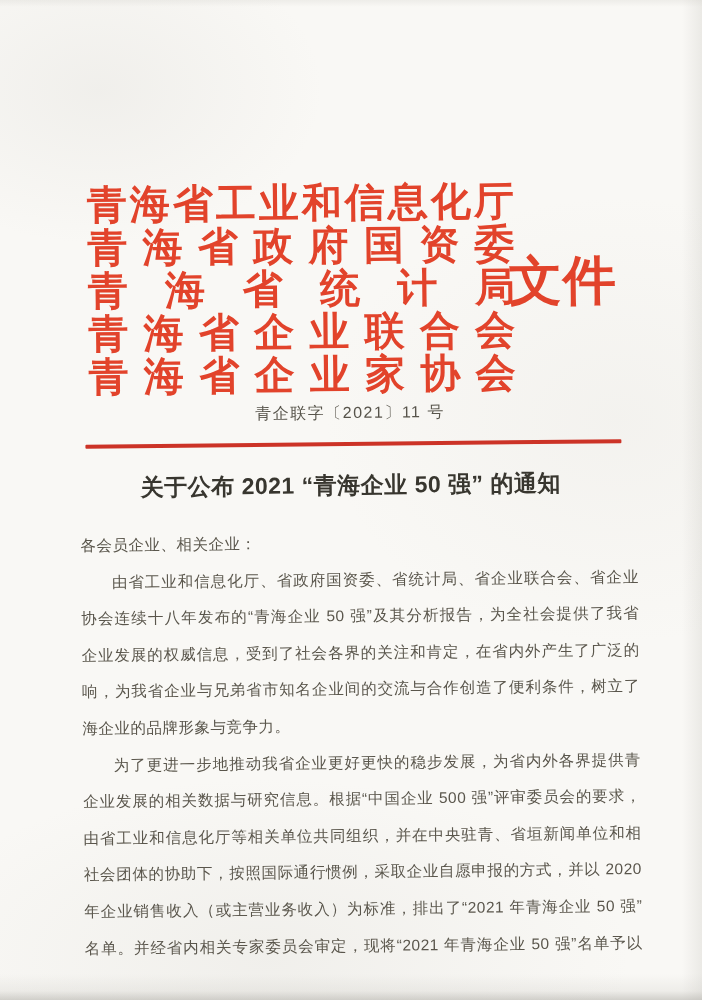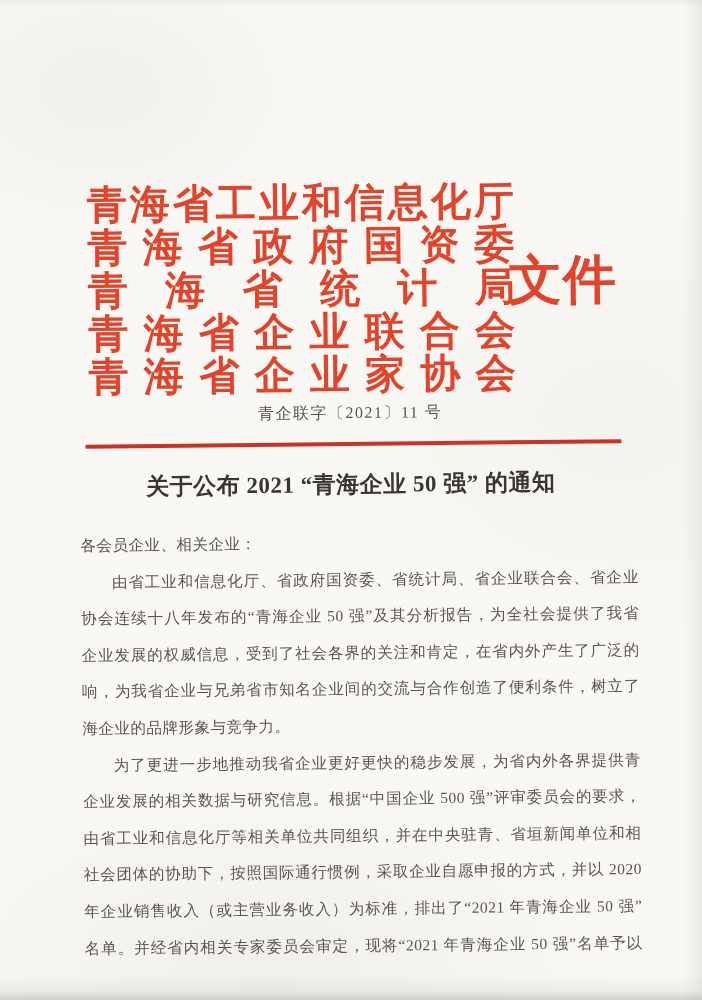--- a/index.html
+++ b/index.html
@@ -5,21 +5,21 @@
   html, body {
     margin: 0;
     padding: 0;
     background: #e8e6e2;
   }
   .page {
     position: relative;
     width: 702px;
     height: 1000px;
     overflow: hidden;
-    font-family: Liberation Serif, serif;
+    font-family: Liberation Sans, sans-serif;
     background:
       radial-gradient(ellipse 320px 220px at 14% 9%, rgba(205,203,197,0.20), rgba(205,203,197,0) 70%),
       radial-gradient(ellipse 420px 320px at 88% 42%, rgba(208,206,199,0.14), rgba(208,206,199,0) 70%),
       radial-gradient(ellipse 520px 260px at 38% 96%, rgba(195,193,185,0.16), rgba(195,193,185,0) 70%),
       linear-gradient(to bottom, rgba(212,210,204,0.30) 0px, rgba(212,210,204,0) 7px),
       linear-gradient(to top, rgba(176,174,168,0.55) 0px, rgba(198,196,190,0.22) 9px, rgba(198,196,190,0) 26px),
       linear-gradient(to left, rgba(198,196,190,0.28) 0px, rgba(198,196,190,0) 20px),
       #f9f8f5;
   }
   

